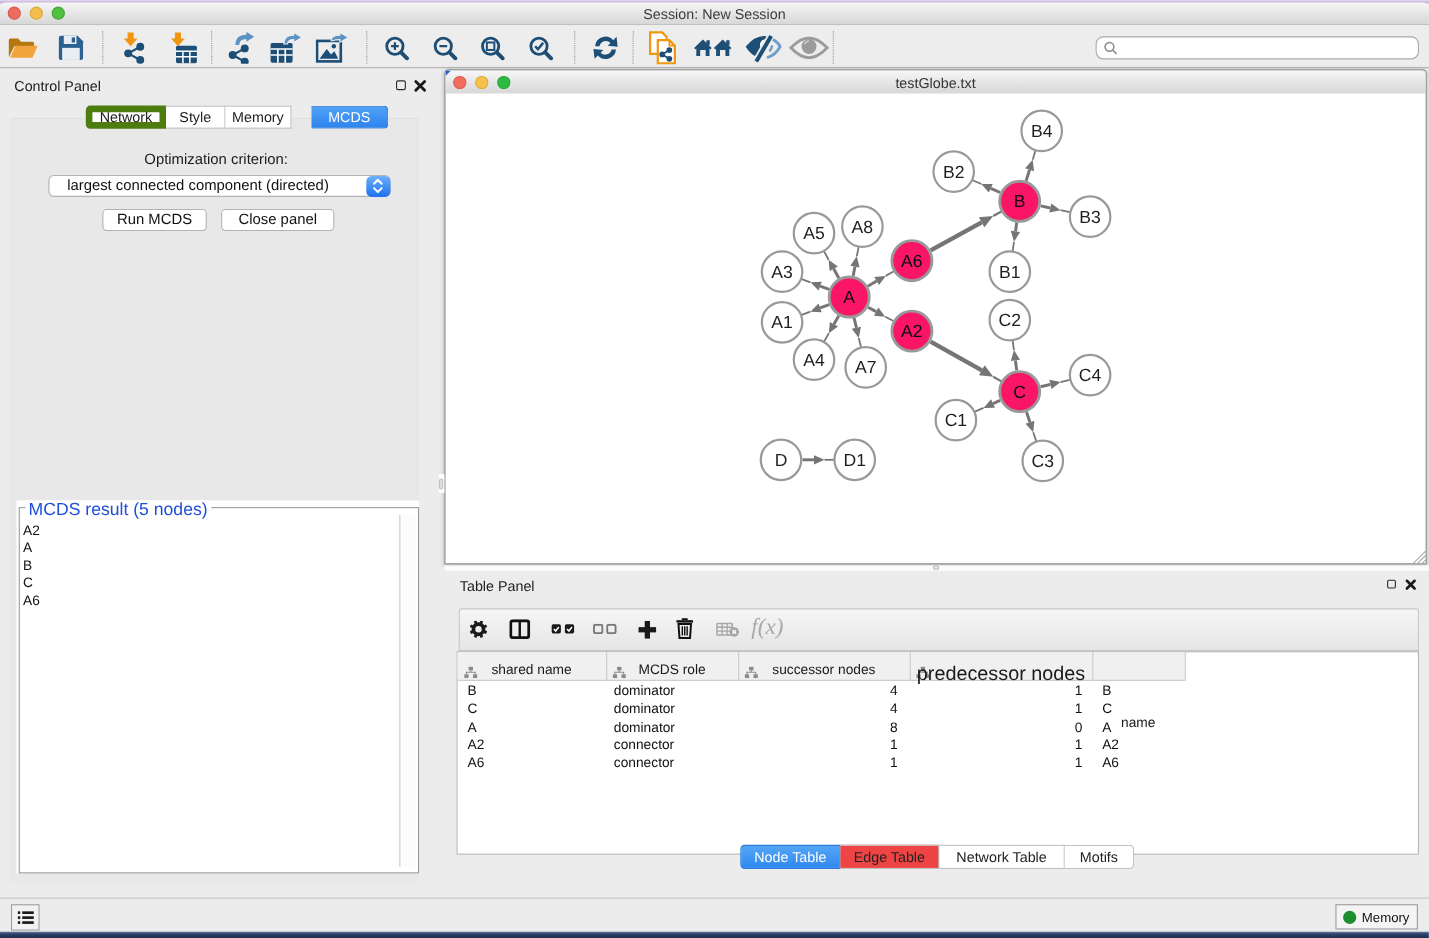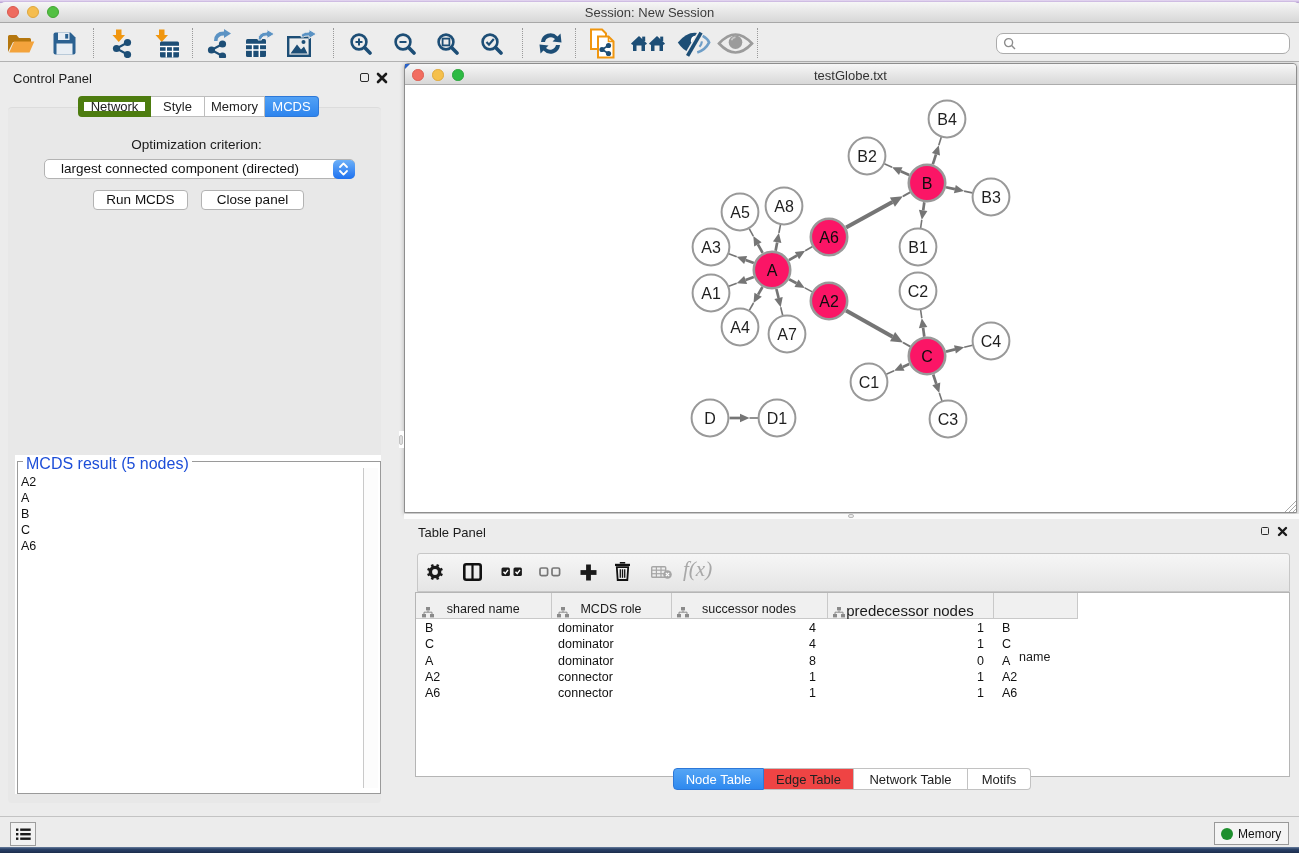--- a/index.html
+++ b/index.html
@@ -160,21 +160,21 @@
 <svg class="abs" style="left:376px;top:72px;" width="12" height="12" viewBox="0 0 12 12">
     <path d="M2 2 L10 10 M10 2 L2 10" stroke="#1a1a1a" stroke-width="2.6" stroke-linecap="round"></path>
   </svg>
 
 <div class="abs" style="left:8px;top:107px;width:373px;height:696px;background:#e8e8e8;border-radius:4px;border-top:1px solid #dcdcdc;"></div>
 
 <div class="abs" style="left:78px;top:96px;height:21px;display:flex;font-size:13px;">
   <div style="width:73px;background:#fff;border:6px solid #4d7c0f;border-radius:4px 0 0 4px;display:flex;align-items:center;justify-content:center;color:#222;">Network</div>
   <div style="width:54px;background:#fff;border:1px solid #bdbdbd;border-left:none;display:flex;align-items:center;justify-content:center;color:#222;">Style</div>
   <div style="width:60px;background:#fff;border:1px solid #bdbdbd;border-left:none;display:flex;align-items:center;justify-content:center;color:#222;">Memory</div>
-  <div style="width:54px;background:linear-gradient(#51a1f5,#2d84ee);border:1px solid #2d78d8;border-left:none;border-radius:0 4px 4px 0;display:flex;align-items:center;justify-content:center;color:#fff;">MCDS</div>
+  <div style="width:70px;background:linear-gradient(#51a1f5,#2d84ee);border:1px solid #2d78d8;border-left:none;border-radius:0 4px 4px 0;display:flex;align-items:center;justify-content:center;color:#fff;margin-left:18px;">MCDS</div>
 </div>
 
 <div class="abs" style="left:0;top:137px;width:393px;text-align:center;font-size:13.5px;color:#1a1a1a;">Optimization criterion:</div>
 
 <div class="abs" style="left:44px;top:159px;width:311px;height:20px;background:#fff;border:1px solid #b3b3b3;border-radius:5px;"></div>
 <div class="abs" style="left:44px;top:159px;width:272px;height:20px;text-align:center;line-height:20px;font-size:13.5px;color:#111;">largest connected component (directed)</div>
 <div class="abs" style="left:332.5px;top:159.5px;width:22px;height:19px;background:linear-gradient(#6cb0f8,#1e71ef);border-radius:5px;"></div>
 <svg class="abs" style="left:336px;top:161px;" width="15" height="16" viewBox="0 0 15 16">
     <path d="M4 6 L7.5 2.4 L11 6" fill="none" stroke="#fff" stroke-width="1.8" stroke-linecap="round" stroke-linejoin="round"></path>
     <path d="M4 10 L7.5 13.6 L11 10" fill="none" stroke="#fff" stroke-width="1.8" stroke-linecap="round" stroke-linejoin="round"></path>
@@ -404,21 +404,21 @@
 <div class="abs" style="left:671px;top:602px;width:156px;text-align:center;font-size:12.5px;color:#1a1a1a;">successor nodes</div>
 <div class="abs" style="left:827px;top:593px;height:26px;border-left:1px solid #c9c9c9;"></div>
 <div class="abs" style="left:833px;top:603px;"><svg width="12" height="11" viewBox="0 0 12 11" style="vertical-align:-1px;">
       <g fill="#8a8a8a">
         <rect x="4" y="0" width="4" height="3.4"></rect>
         <rect x="0" y="7" width="4" height="3.4"></rect>
         <rect x="8" y="7" width="4" height="3.4"></rect>
       </g>
       <path d="M6 3.4 V5.2 M2 7 V5.2 H10 V7" fill="none" stroke="#8a8a8a" stroke-width="1"></path>
     </svg></div>
-<div class="abs" style="left:827px;top:602px;width:166px;text-align:center;font-size:15px;color:#1a1a1a;">predecessor nodes</div>
+<div class="abs" style="left:827px;top:602px;width:166px;text-align:center;font-size:18px;color:#1a1a1a;">predecessor nodes</div>
 <div class="abs" style="left:993px;top:593px;height:26px;border-left:1px solid #c9c9c9;"></div>
 <div class="abs" style="left:993px;top:602px;width:83.5px;text-align:center;font-size:12.5px;color:#1a1a1a;margin-top:48px;">name</div>
 <div class="abs" style="left:1076.5px;top:593px;height:26px;border-left:1px solid #c9c9c9;"></div>
 <div class="abs" style="left:425px;top:621px;font-size:12.5px;color:#111;">B</div>
 <div class="abs" style="left:558px;top:621px;font-size:12.5px;color:#111;">dominator</div>
 <div class="abs" style="left:716px;top:621px;width:100px;text-align:right;font-size:12.5px;color:#111;">4</div>
 <div class="abs" style="left:884px;top:621px;width:100px;text-align:right;font-size:12.5px;color:#111;">1</div>
 <div class="abs" style="left:1002px;top:621px;font-size:12.5px;color:#111;">B</div>
 <div class="abs" style="left:425px;top:637px;font-size:12.5px;color:#111;">C</div>
 <div class="abs" style="left:558px;top:637px;font-size:12.5px;color:#111;">dominator</div>

